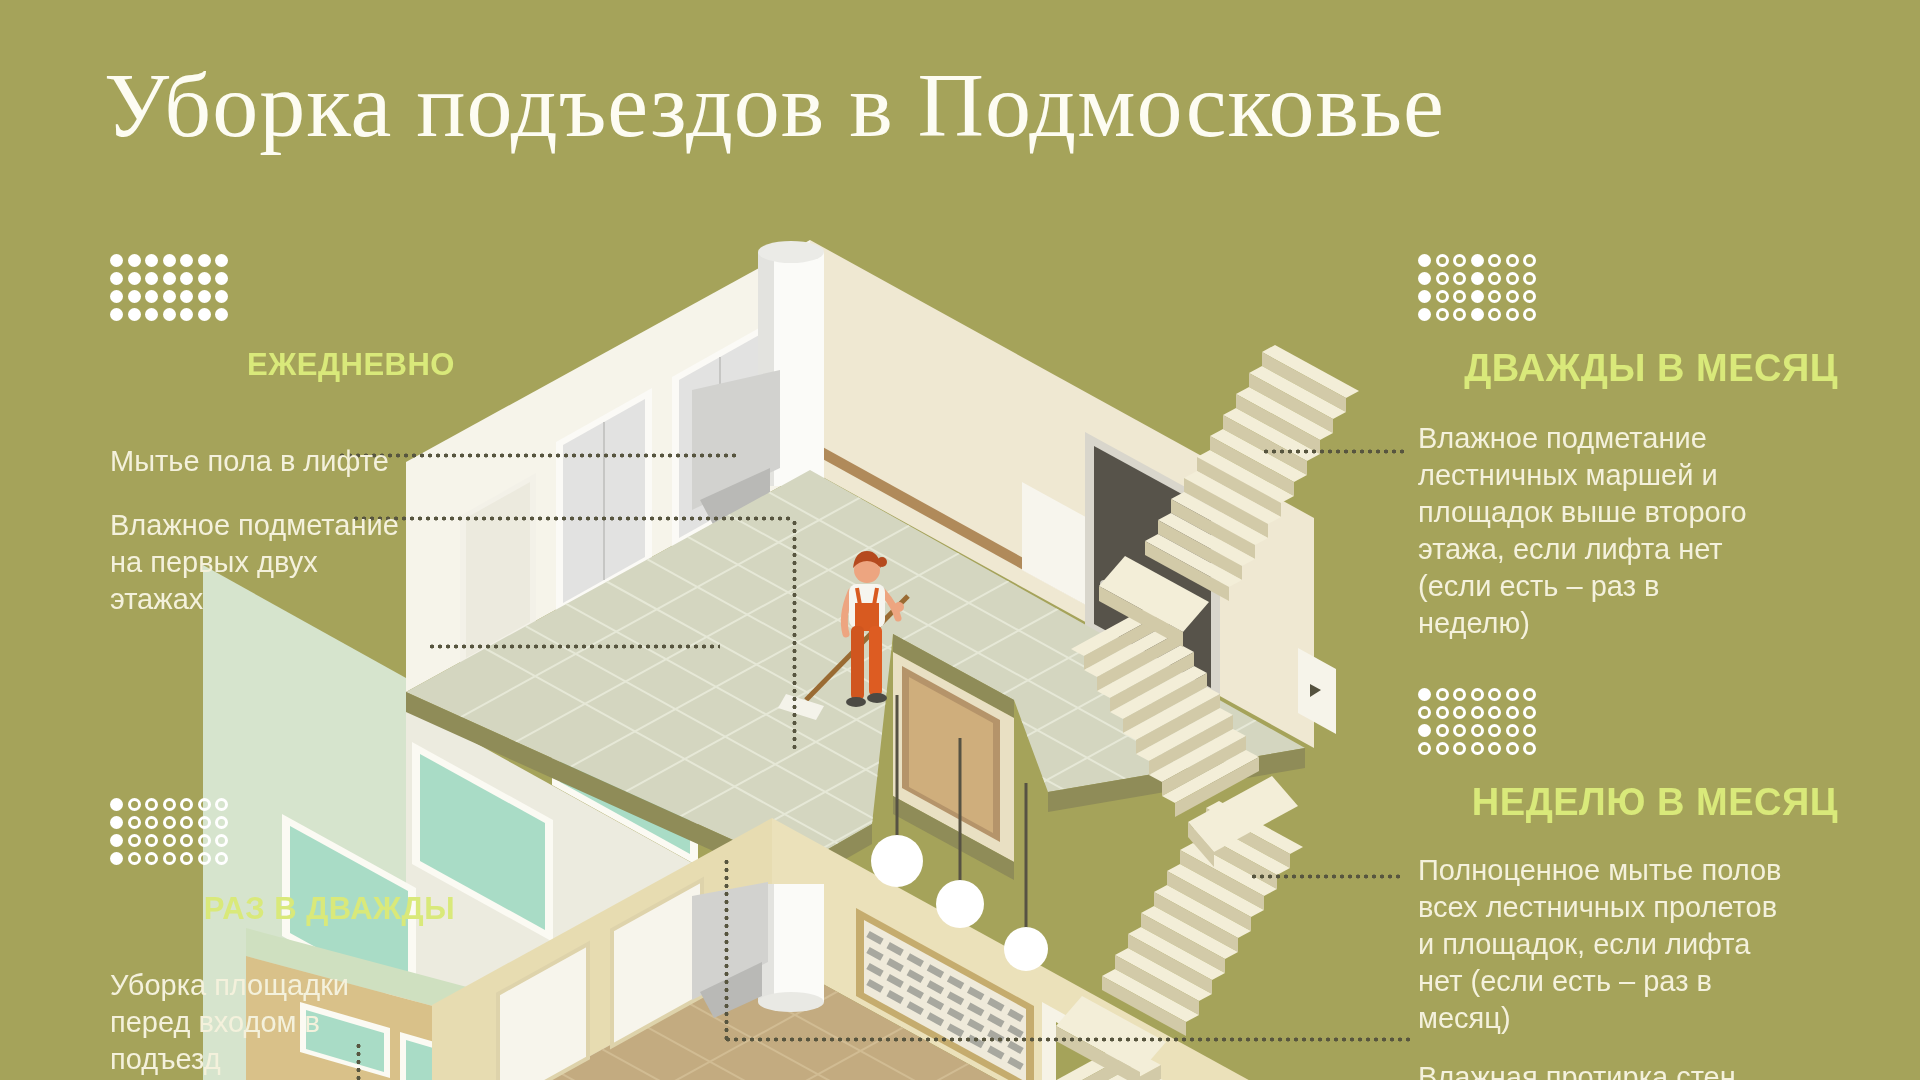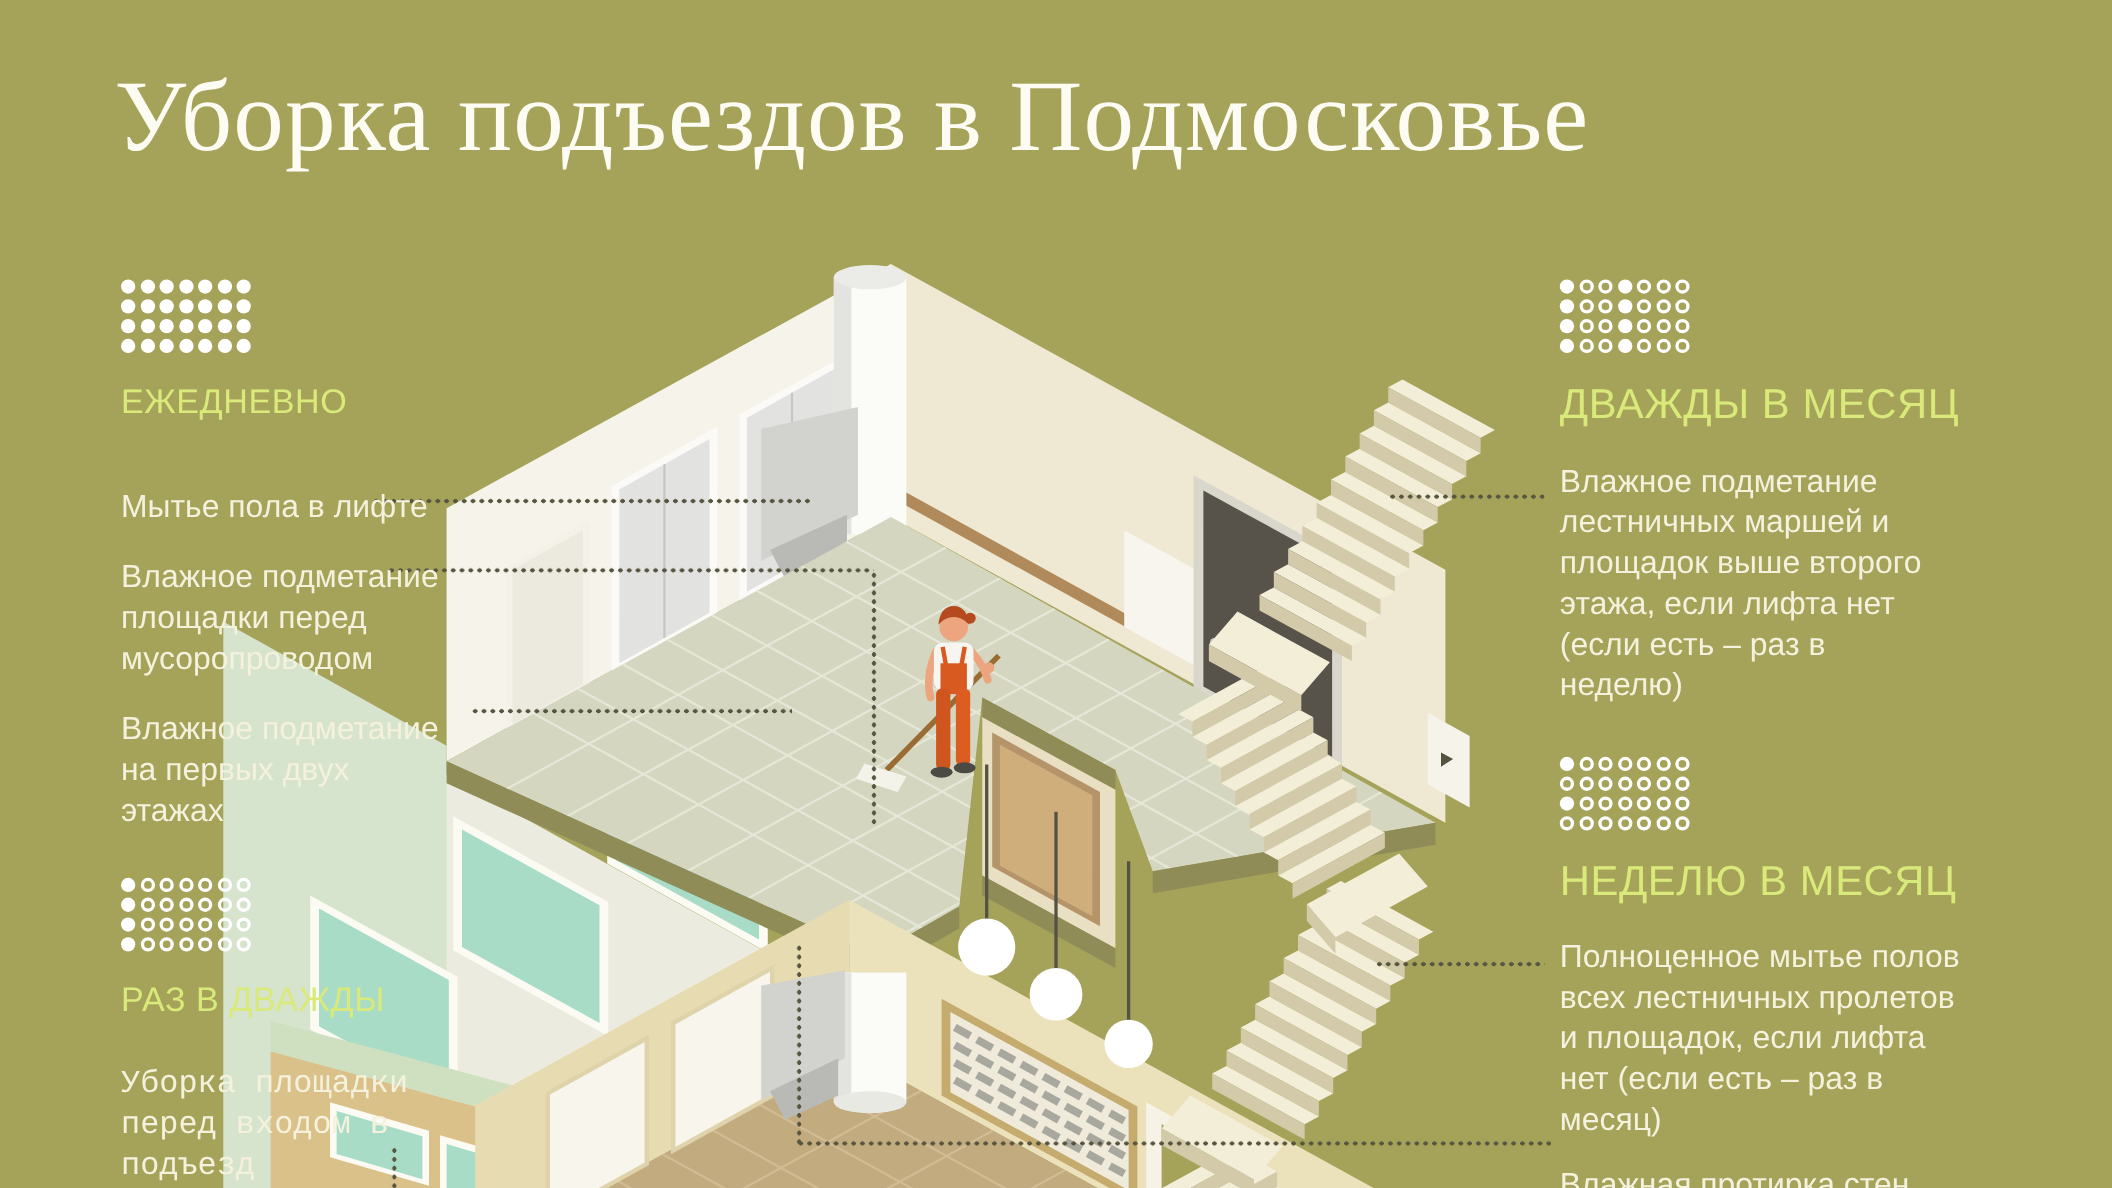--- a/index.html
+++ b/index.html
@@ -11,27 +11,27 @@
          font-size:92px;letter-spacing:1px;color:var(--title,#fdfcf2);white-space:nowrap;}
   .sec{position:absolute;}
   #sec-daily{left:110px;top:254px;width:345px;}
   #sec-weekly{left:110px;top:798px;width:345px;}
   #sec-twice-weekly{left:1418px;top:254px;width:420px;}
   #sec-twice-monthly{left:1418px;top:688px;width:420px;}
   .dotgrid{display:grid;grid-template-columns:repeat(7,13px);gap:5px 4.5px;width:max-content;}
   .dot{width:13px;height:13px;border-radius:50%;box-sizing:border-box;}
   .dot-filled{background:var(--dot,#fff);}
   .dot-ring{border:3px solid var(--dot,#fff);background:transparent;}
-  .sec-heading{margin:26px 0 0;font-weight:normal;font-size:31px;letter-spacing:.5px;
-               color:var(--accent,#d9e97a);}
+  .sec-heading{margin:26px 0 0;font-weight:bold;font-size:31px;letter-spacing:.5px;
+               color:var(--accent,#d9e97a);text-align:right;}
   #sec-twice-weekly .sec-heading,#sec-twice-monthly .sec-heading{font-size:38px;}
   .items{margin-top:60px;}
   #sec-twice-weekly .items{margin-top:30px;}
   #sec-twice-monthly .items{margin-top:28px;}
-  #sec-weekly .items{margin-top:40px;font-family:Liberation Mono, monospace;}
+  #sec-weekly .items{margin-top:40px;}
   .item{font-size:29px;line-height:37px;color:var(--text,#f4f1dc);margin:0 0 27px;}
   #sec-daily .item{width:305px;}
   #sec-weekly .item{width:315px;}
   #sec-twice-weekly .item{width:356px;}
   #sec-twice-monthly .item{width:372px;margin-bottom:22px;}
   
   .leader-h{position:absolute;height:5px;
     background-image:radial-gradient(circle,var(--leader,#57553f) 1.9px,transparent 2.2px);
     background-size:8px 5px;background-position:0 50%;background-repeat:repeat-x;}
   .leader-v{position:absolute;width:5px;
@@ -344,21 +344,20 @@
         <span class="dot dot-filled"></span>
         <span class="dot dot-filled"></span>
         <span class="dot dot-filled"></span>
         <span class="dot dot-filled"></span>
         <span class="dot dot-filled"></span>
         <span class="dot dot-filled"></span>
       </div>
     <div class="sec-heading">ЕЖЕДНЕВНО</div>
     <div class="items">
         <p class="item">Мытье пола в лифте</p>
-        <p class="item">Влажное подметание площадки перед мусоропроводом</p>
         <p class="item">Влажное подметание на первых двух этажах</p>
       </div>
   </div>
 
   <div id="sec-weekly" class="sec">
     <div class="dotgrid">
         <span class="dot dot-filled"></span>
         <span class="dot dot-ring"></span>
         <span class="dot dot-ring"></span>
         <span class="dot dot-ring"></span>

